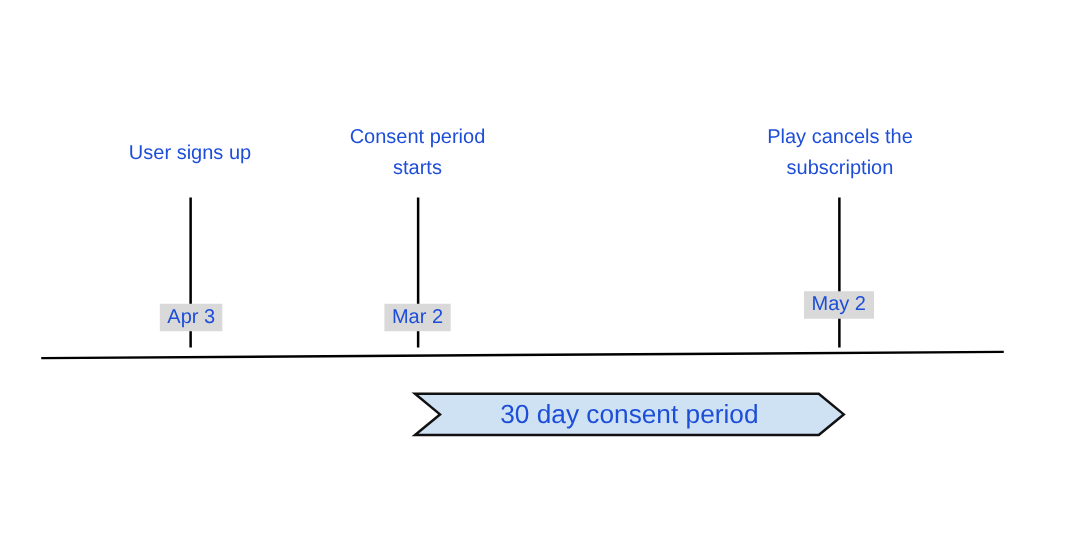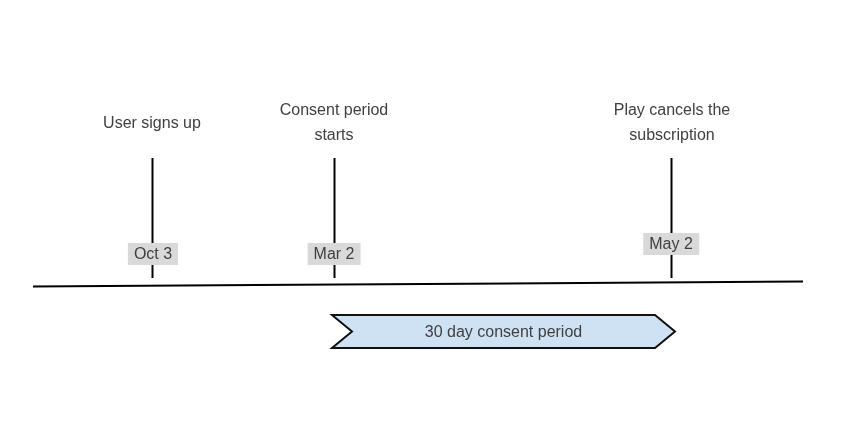--- a/index.html
+++ b/index.html
@@ -7,21 +7,21 @@
     padding: 0;
     background: #ffffff;
   }
   .stage {
     position: relative;
     width: 852px;
     height: 426px;
     background: #ffffff;
     overflow: hidden;
     font-family: "Liberation Sans", "DejaVu Sans", sans-serif;
-    color: #404040;
+    color: #1d4ed8;
   }
   .canvas {
     position: absolute;
     left: 0;
     top: 0;
     width: 852px;
     height: 426px;
   }
   .marker-line {
     stroke: #000000;
@@ -62,21 +62,21 @@
   .banner-label {
     position: absolute;
     left: 332px;
     top: 315px;
     width: 343px;
     height: 33px;
     display: flex;
     align-items: center;
     justify-content: center;
     text-align: center;
-    font-size: 16px;
+    font-size: 21px;
   }
 </style>
 </head>
 <body>
 
 <div class="stage">
 
   <svg class="canvas" width="852" height="426" viewBox="0 0 852 426">
 
     <line class="marker-line" x1="152.5" y1="158" x2="152.5" y2="278"></line>
@@ -87,19 +87,19 @@
 
     <polygon class="banner-shape" points="332,315 655,315 675,331.5 655,348 332,348 352,331.5"></polygon>
   </svg>
 
   <div class="event-label" style="left:52px">User signs up</div>
   <div class="event-label" style="left:572px">Play cancels the
 subscription</div>
   <div class="event-label" style="left:234px">Consent period
 starts</div>
 
-  <div class="date-badge" style="left:153px; top:243px">Oct 3</div>
+  <div class="date-badge" style="left:153px; top:243px">Apr 3</div>
   <div class="date-badge" style="left:334px; top:243px">Mar 2</div>
   <div class="date-badge" style="left:671px; top:233px">May 2</div>
 
   <div class="banner-label">30 day consent period</div>
 
 </div>
 
 </body></html>

